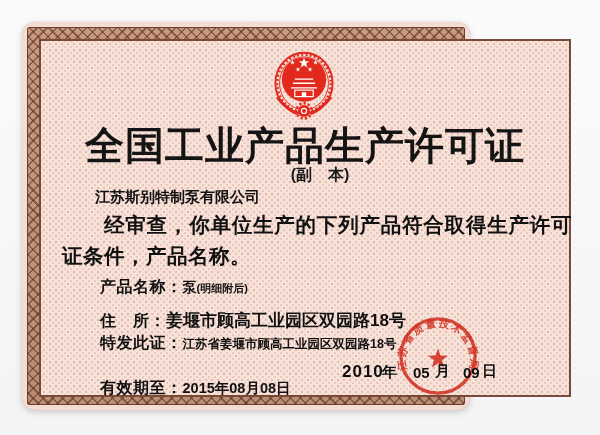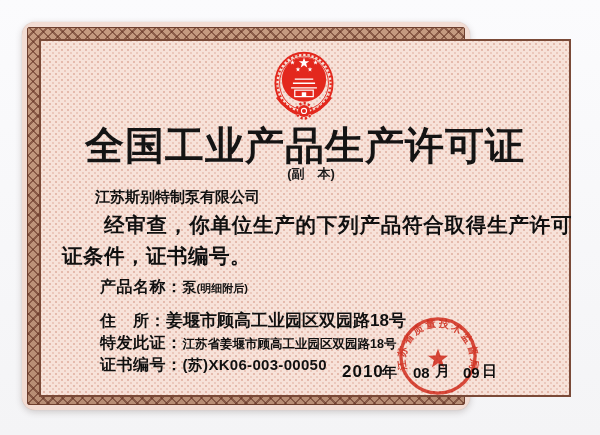--- a/index.html
+++ b/index.html
@@ -34,22 +34,22 @@
       radial-gradient(rgba(214,152,134,.55) .7px, transparent 1.2px),
       radial-gradient(rgba(214,152,134,.35) .7px, transparent 1.2px);
     background-size:6px 6px,6px 6px;background-position:0 0,3px 3px;
   }
   .emblem{position:absolute;left:230px;top:9px;width:66px;height:72px;}
   .title{
     position:absolute;top:78px;left:0;width:100%;text-align:center;
     font-size:39px;font-weight:bold;letter-spacing:1px;color:#141414;white-space:nowrap;
   }
   .subtitle{
-    position:absolute;top:124px;left:6px;width:100%;text-align:center;
-    font-size:13px;font-weight:bold;color:#1a1a1a;
+    position:absolute;top:124px;left:15px;width:100%;text-align:center;
+    font-size:16px;font-weight:bold;color:#1a1a1a;
   }
   .company{position:absolute;left:47px;top:147px;font-size:15px;font-weight:bold;color:#111;margin-left:7px;}
   .statement{
     position:absolute;left:21px;top:168px;width:510px;
     font-size:20.5px;font-weight:bold;color:#101010;
     line-height:31px;letter-spacing:.5px;text-indent:42px;text-align:justify;
   }
   .field{position:absolute;left:59px;white-space:nowrap;color:#101010;margin-top:12px;}
   .f0{top:224px}.f1{top:256px}.f2{top:280px}.f3{top:302px}.f4{top:325px}
   .flabel{font-size:16px;font-weight:bold;letter-spacing:.5px;}
@@ -97,40 +97,40 @@
         <circle cx="35" cy="66" r="6.5" fill="#e3281d"></circle>
         <circle cx="35" cy="66" r="8.3" fill="none" stroke="#e3281d" stroke-width="2.6" stroke-dasharray="2.4 2.4"></circle>
         <circle cx="35" cy="66" r="2.8" fill="none" stroke="#fff" stroke-width="1.2"></circle>
         <path d="M6,51 C13,61 23,67.5 28,68.8" stroke="#e3281d" stroke-width="3.4" fill="none"></path>
         <path d="M64,51 C57,61 47,67.5 42,68.8" stroke="#e3281d" stroke-width="3.4" fill="none"></path>
       </svg>
 
       <div class="title">全国工业产品生产许可证</div>
       <div class="subtitle">(副　本)</div>
       <div class="company">江苏斯别特制泵有限公司</div>
-      <div class="statement">经审查，你单位生产的下列产品符合取得生产许可证条件，证书编号。</div>
+      <div class="statement">经审查，你单位生产的下列产品符合取得生产许可证条件，产品名称。</div>
 
       <div class="field f0">
         <span class="flabel">产品名称：</span><span class="fvalue">泵</span><span class="fsuffix">(明细附后)</span>
       </div>
       <div class="field f1">
         <span class="flabel">住　所：</span><span class="fvalue">姜堰市顾高工业园区双园路18号</span>
       </div>
       <div class="field f2">
         <span class="flabel">特发此证：</span><span class="fvalue">江苏省姜堰市顾高工业园区双园路18号</span>
       </div>
-      <div class="field f3">
-        <span class="flabel">证书编号：</span><span class="fvalue">(苏)XK06-003-00050</span>
+      <div class="field f4">
+        <span class="flabel">有效期至：</span><span class="fvalue">2015年08月08日</span>
       </div>
 
 
       <div>
         <span class="date-part d-year">2010</span>
         <span class="date-part d-yu">年</span>
-        <span class="date-part d-month">08</span>
+        <span class="date-part d-month">05</span>
         <span class="date-part d-mu">月</span>
         <span class="date-part d-day">09</span>
         <span class="date-part d-du">日</span>
       </div>
 
       <svg class="stamp" viewBox="0 0 84 84">
         <defs>
           <path id="sealArc" d="M 10.5,57 A 33.5,33.5 0 1 1 73.5,57" fill="none"></path>
           <path id="st2" d="M0,-6 L1.41,-1.94 5.71,-1.85 2.28,0.74 3.53,4.85 0,2.4 -3.53,4.85 -2.28,0.74 -5.71,-1.85 -1.41,-1.94 Z"></path>
         </defs>

